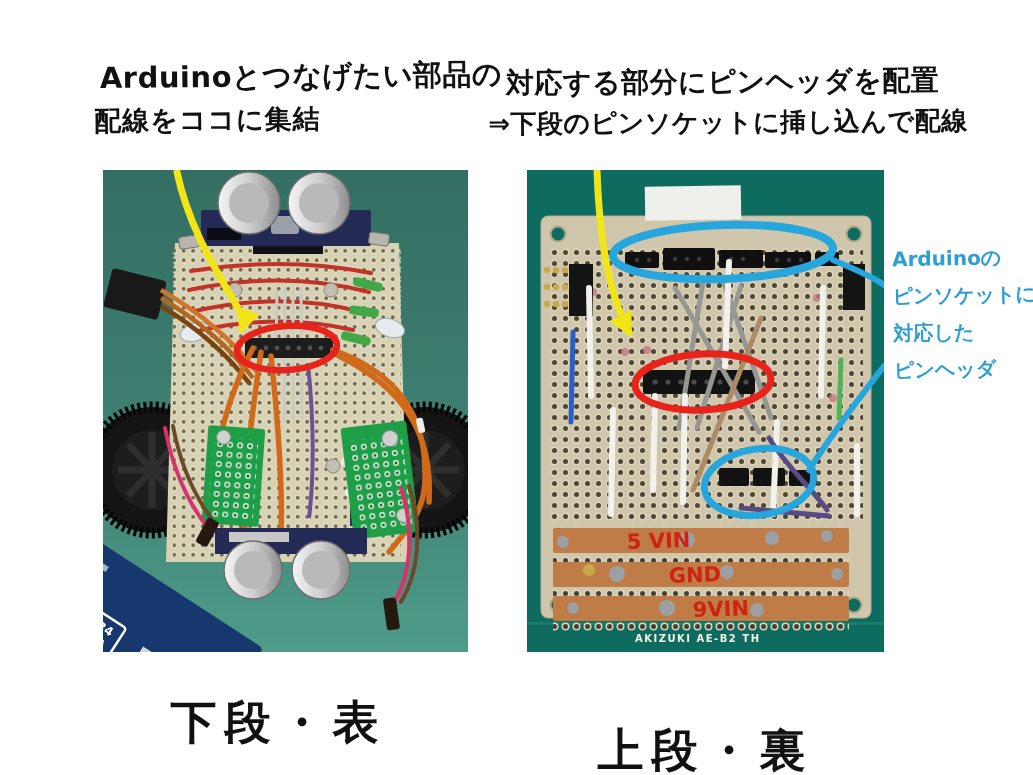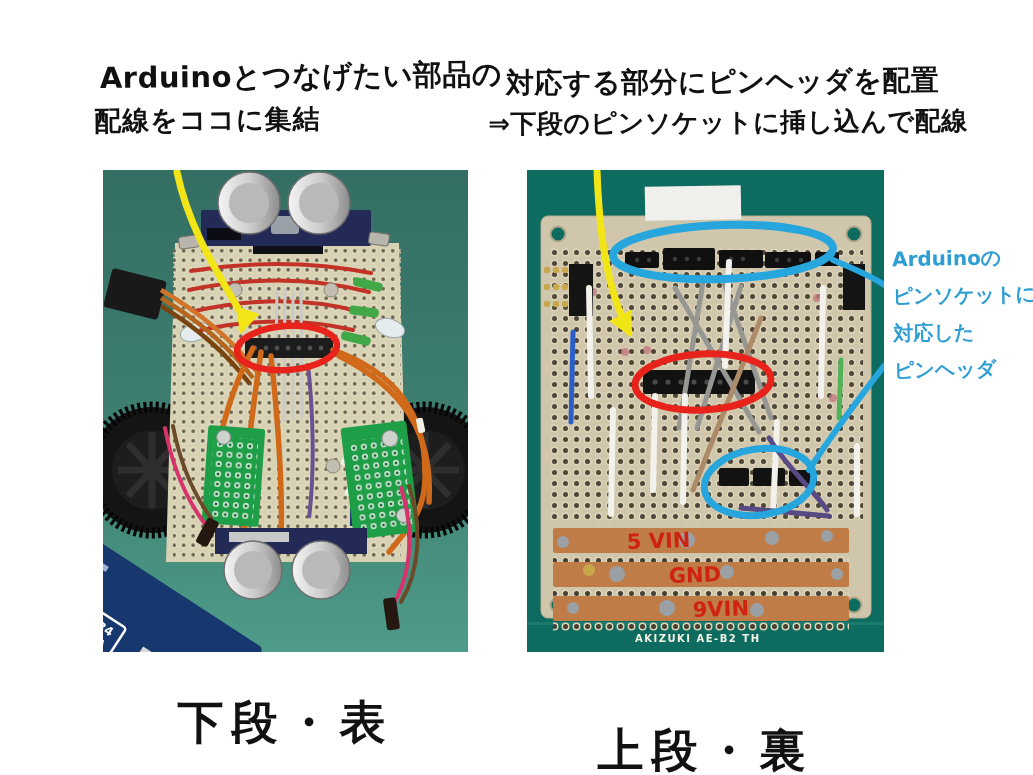--- a/index.html
+++ b/index.html
@@ -10,21 +10,21 @@
   .abs{position:absolute;}
   .note{color:#111;font-weight:600;line-height:1.0;white-space:nowrap;}
   .note-left{left:100px;top:62px;transform:rotate(-0.6deg);}
   .note-left .l1{font-size:29px;letter-spacing:0.5px;}
   .note-left .l2{font-size:27px;margin-top:14px;margin-left:-6px;letter-spacing:1px;}
   .note-right{left:506px;top:68px;transform:rotate(-0.4deg);}
   .note-right .l1{font-size:28px;letter-spacing:0.5px;}
   .note-right .l2{font-size:26px;margin-top:13px;margin-left:-18px;letter-spacing:0.5px;}
   .side-note{left:893px;top:240px;width:140px;font-size:20px;font-weight:600;line-height:1.85;white-space:nowrap;transform:rotate(-1deg);}
   .caption{font-size:46px;font-weight:600;color:#111;letter-spacing:8px;text-align:center;white-space:nowrap;}
-  .caption-left{left:103px;top:692px;width:365px;}
+  .caption-left{left:96px;top:692px;width:365px;}
   .caption-right{left:527px;top:692px;width:357px;margin-top:28px;}
   .photo{display:block;}
 </style>
 </head>
 <body>
 
 <div class="abs note note-left">
   <div class="l1">Arduinoとつなげたい部品の</div>
   <div class="l2">配線をココに集結</div>
 </div>

